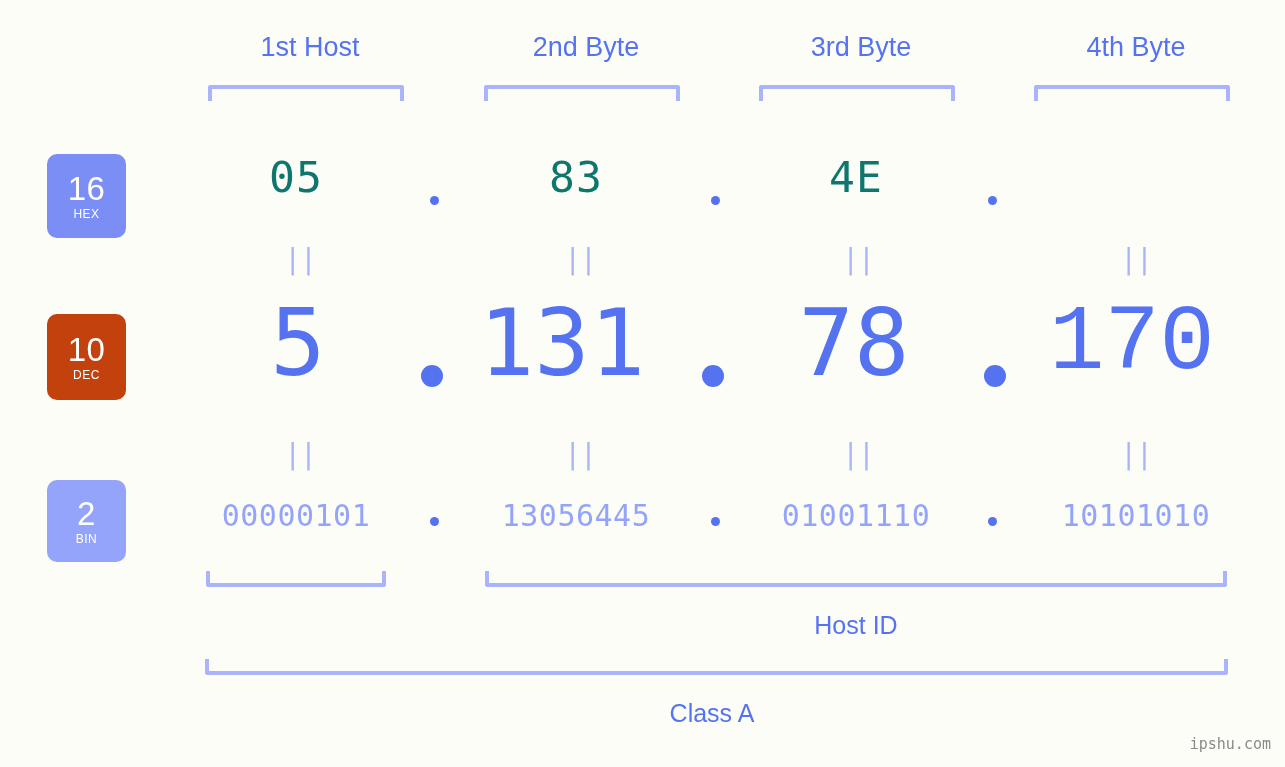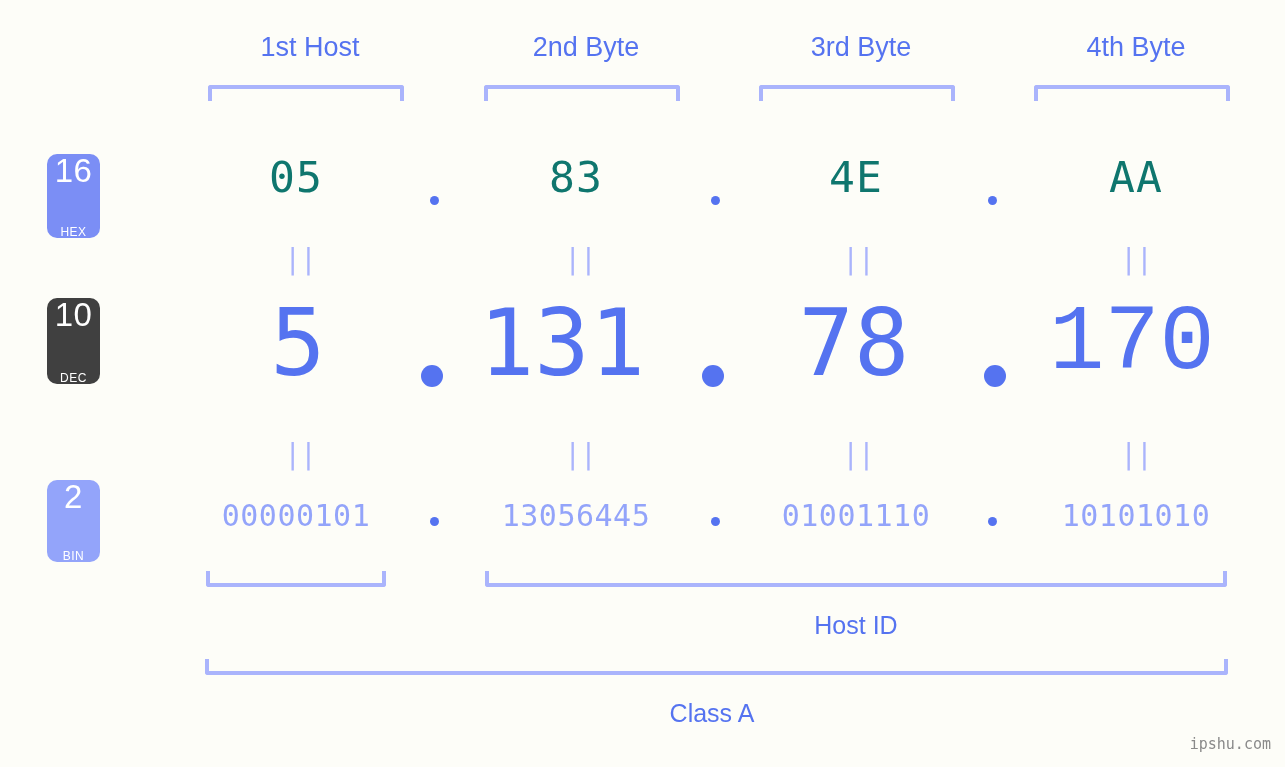--- a/index.html
+++ b/index.html
@@ -45,44 +45,44 @@
     border: 4px solid #aab4fc;
     border-top: none;
     border-radius: 0 0 3px 3px;
     box-sizing: border-box;
   }
 
   
   .badge {
     position: absolute;
     left: 47px;
-    width: 53px;
+    width: 79px;
     border-radius: 10px;
     color: #ffffff;
     text-align: center;
     font-family: "Liberation Sans", sans-serif;
     display: flex;
     flex-direction: column;
     align-items: center;
-    justify-content: space-between;
+    justify-content: center;
     line-height: 1;
   }
   .badge .num {
     font-size: 33px;
     font-weight: 400;
     letter-spacing: .5px;
   }
   .badge .unit {
     font-size: 12px;
     font-weight: 400;
     margin-top: 3px;
     letter-spacing: .5px;
   }
   #badge-hex { top: 154px; height: 84px; background: #7b8ef5; }
-  #badge-dec { top: 298px; height: 86px; background: #404040; }
+  #badge-dec { top: 314px; height: 86px; background: #c2410c; }
   #badge-bin { top: 480px; height: 82px; background: #93a4fa; }
 
   
   .cell {
     position: absolute;
     text-align: center;
     white-space: nowrap;
   }
 
   .hex-val {
@@ -192,21 +192,20 @@
     <span class="num">2</span>
     <span class="unit">BIN</span>
   </div>
 
   <div class="cell hex-val" style="left:186px; width:220px;">05</div>
   <div class="hex-dot" style="left:430px;"></div>
   <div class="cell hex-val" style="left:466px; width:220px;">83</div>
   <div class="hex-dot" style="left:711px;"></div>
   <div class="cell hex-val" style="left:746px; width:220px;">4E</div>
   <div class="hex-dot" style="left:988px;"></div>
-  <div class="cell hex-val" style="left:1026px; width:220px;">AA</div>
 
   <div class="eq" style="left:250px; top:246px; width:100px;">||</div>
   <div class="eq" style="left:530px; top:246px; width:100px;">||</div>
   <div class="eq" style="left:808px; top:246px; width:100px;">||</div>
   <div class="eq" style="left:1086px; top:246px; width:100px;">||</div>
 
   <div class="cell dec-val" style="left:188px; width:220px;">5</div>
   <div class="dec-dot" style="left:421px;"></div>
   <div class="cell dec-val" style="left:452px; width:220px;">131</div>
   <div class="dec-dot" style="left:702px;"></div>

